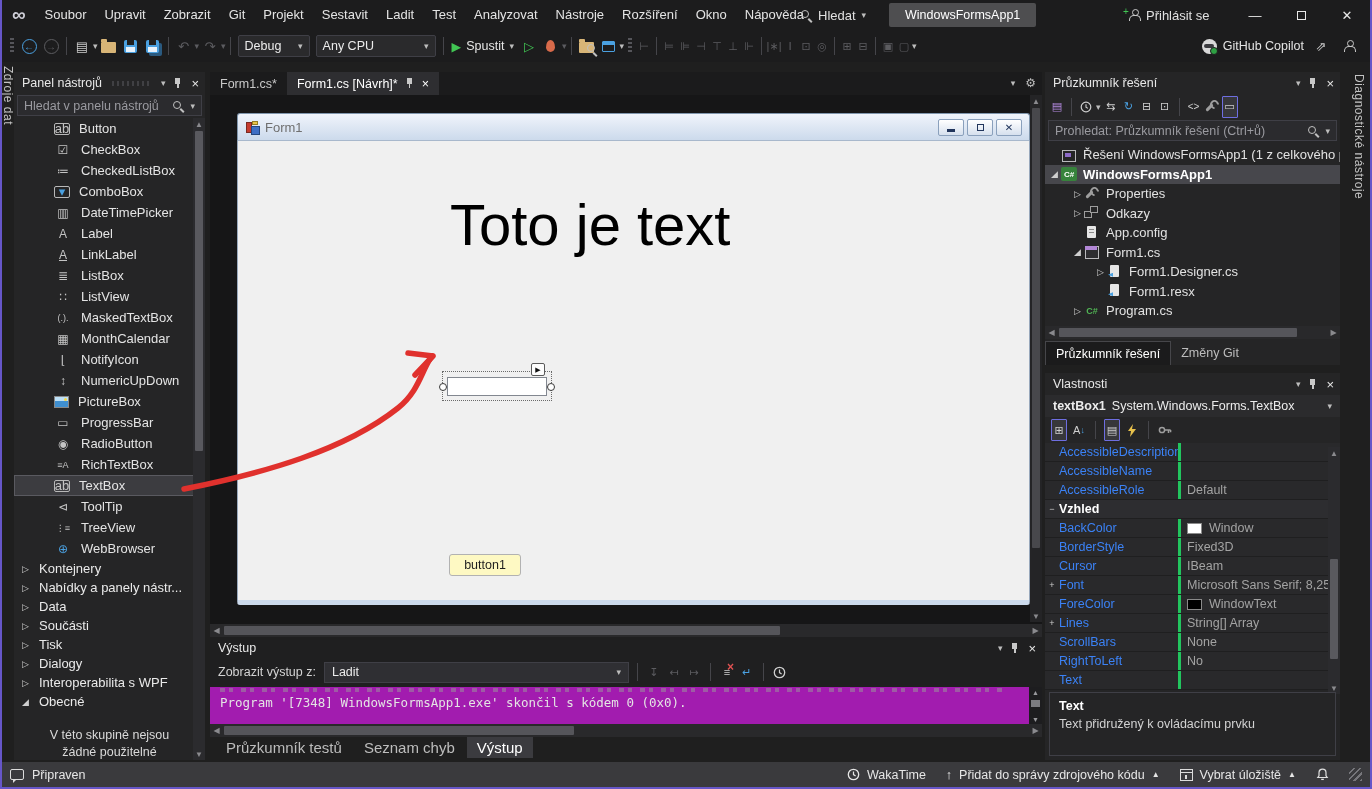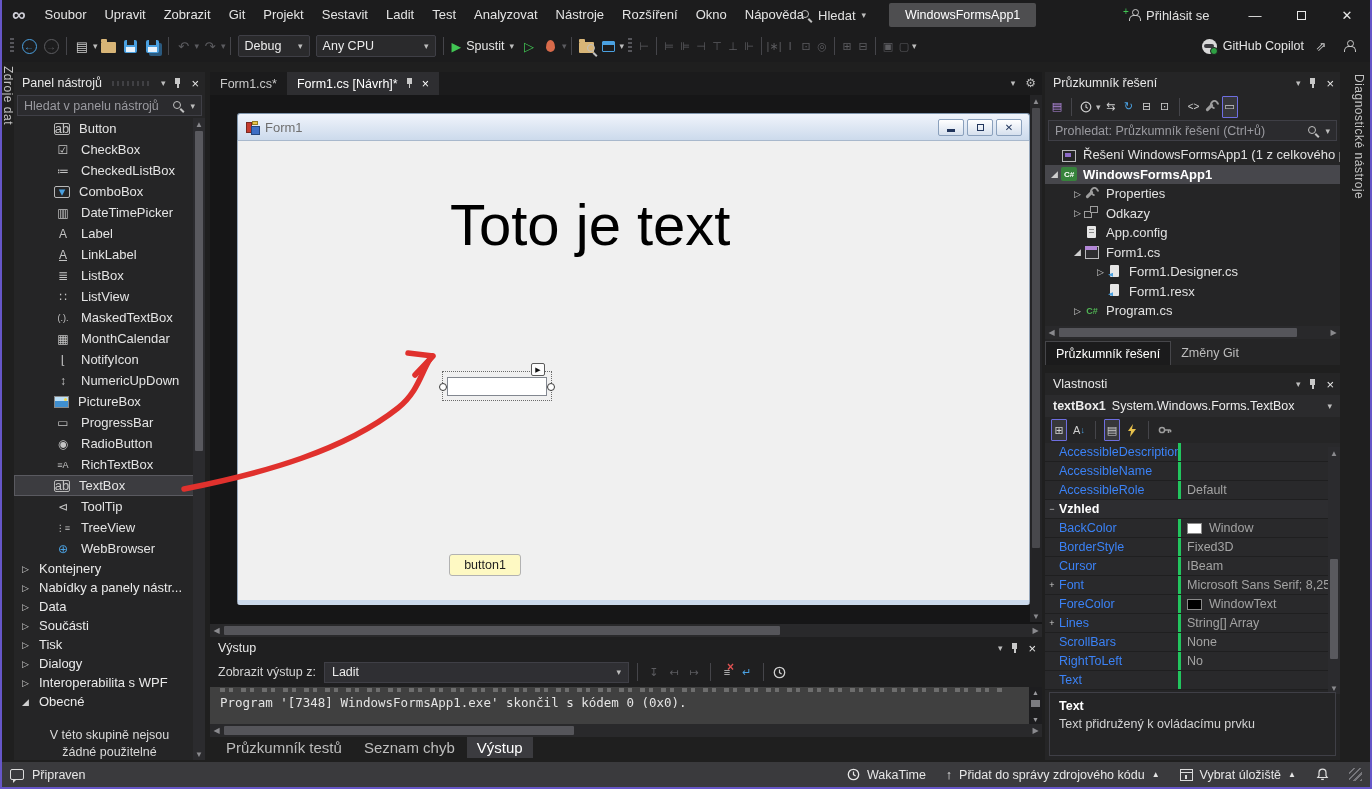--- a/index.html
+++ b/index.html
@@ -144,21 +144,21 @@
      border-radius:3px; display:flex; align-items:center; justify-content:center; color:#1e1e1e; font-size:12.5px; }
 
   
   #output { left:210px; top:637px; width:832px; height:100px; background:#1f1f20; }
   .out-controls { height:26px; display:flex; align-items:center; padding:0 8px; gap:4px; color:#d4d4d4; font-size:12.5px; }
   .out-combo { width:305px; height:21px; background:#2f2f33; border:1px solid #3f3f46; display:flex; align-items:center;
      padding:0 7px; color:#ececec; margin-left:4px; }
   .out-combo .chev { margin-left:auto; }
   .clearx { position:relative; }
   .clearx::after { content:"×"; position:absolute; right:1px; top:-1px; color:#e05252; font-size:12px; font-weight:bold; }
-  .console { position:absolute; left:0; top:50px; width:832px; height:37px; background:#404040; overflow:hidden; }
+  .console { position:absolute; left:0; top:50px; width:832px; height:37px; background:#a21caf; overflow:hidden; }
   .clipline { position:absolute; top:1px; left:10px; right:40px; height:4px; opacity:.5;
      background:repeating-linear-gradient(90deg,#9a9a9a 0 5px,transparent 5px 9px,#9a9a9a 9px 13px,transparent 13px 21px); }
   .console-line { position:absolute; left:10px; top:8px; font-family:"DejaVu Sans Mono","Liberation Mono",monospace;
      font-size:12.5px; color:#e4e4e4; white-space:nowrap; }
   .console-vs { position:absolute; right:0; top:0; width:13px; height:37px; background:#1d1d1f; }
   .console-vs .a { position:absolute; left:0; width:13px; height:10px; font-size:7px; color:#9a9a9e; display:flex; align-items:center; justify-content:center; }
   .console-vs .t { position:absolute; left:2px; top:13px; width:9px; height:7px; background:#7c7c80; }
 
   
   #bottomtabs { left:210px; top:737px; width:832px; height:21px; display:flex; align-items:center; gap:2px; padding-left:6px; }

